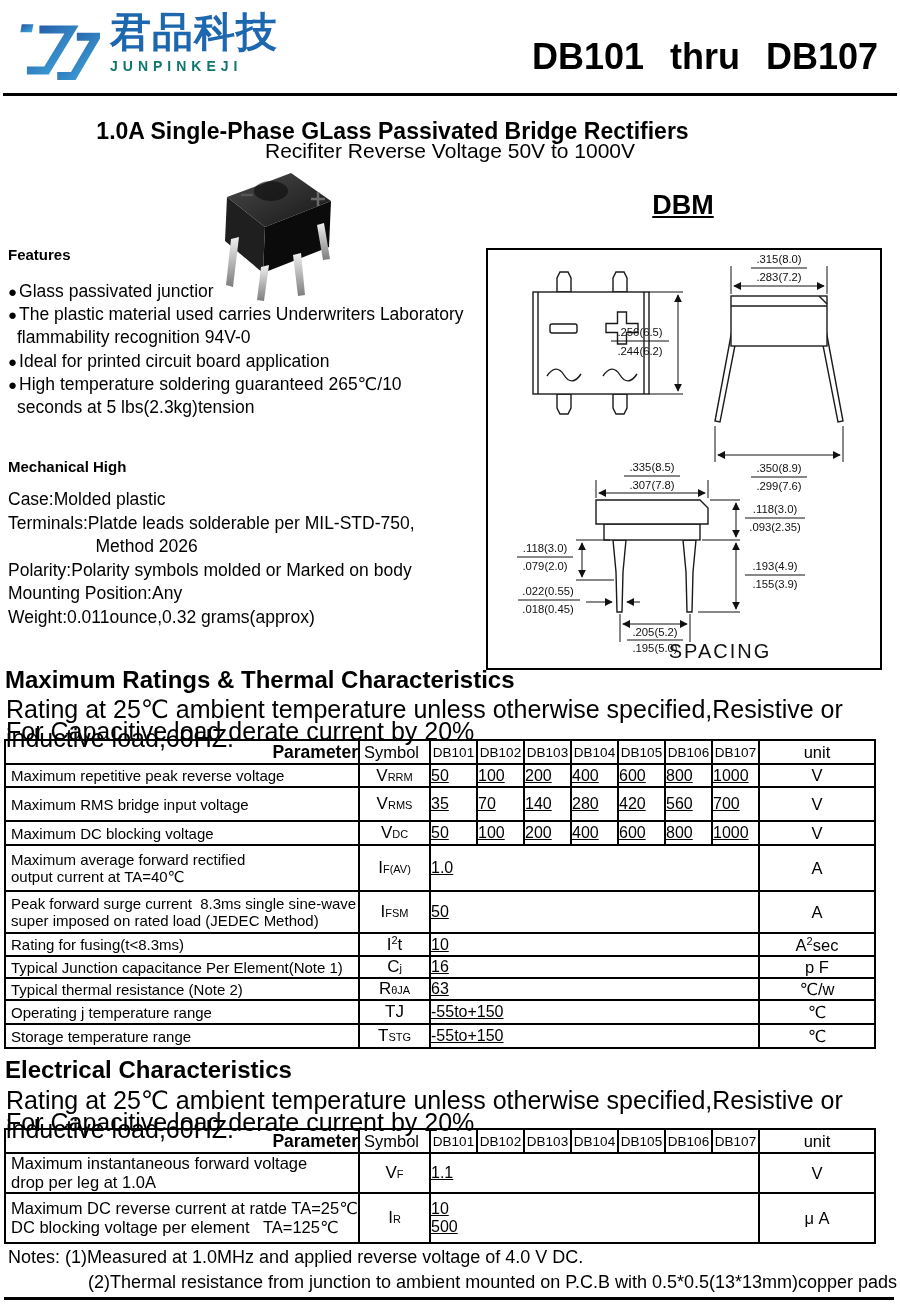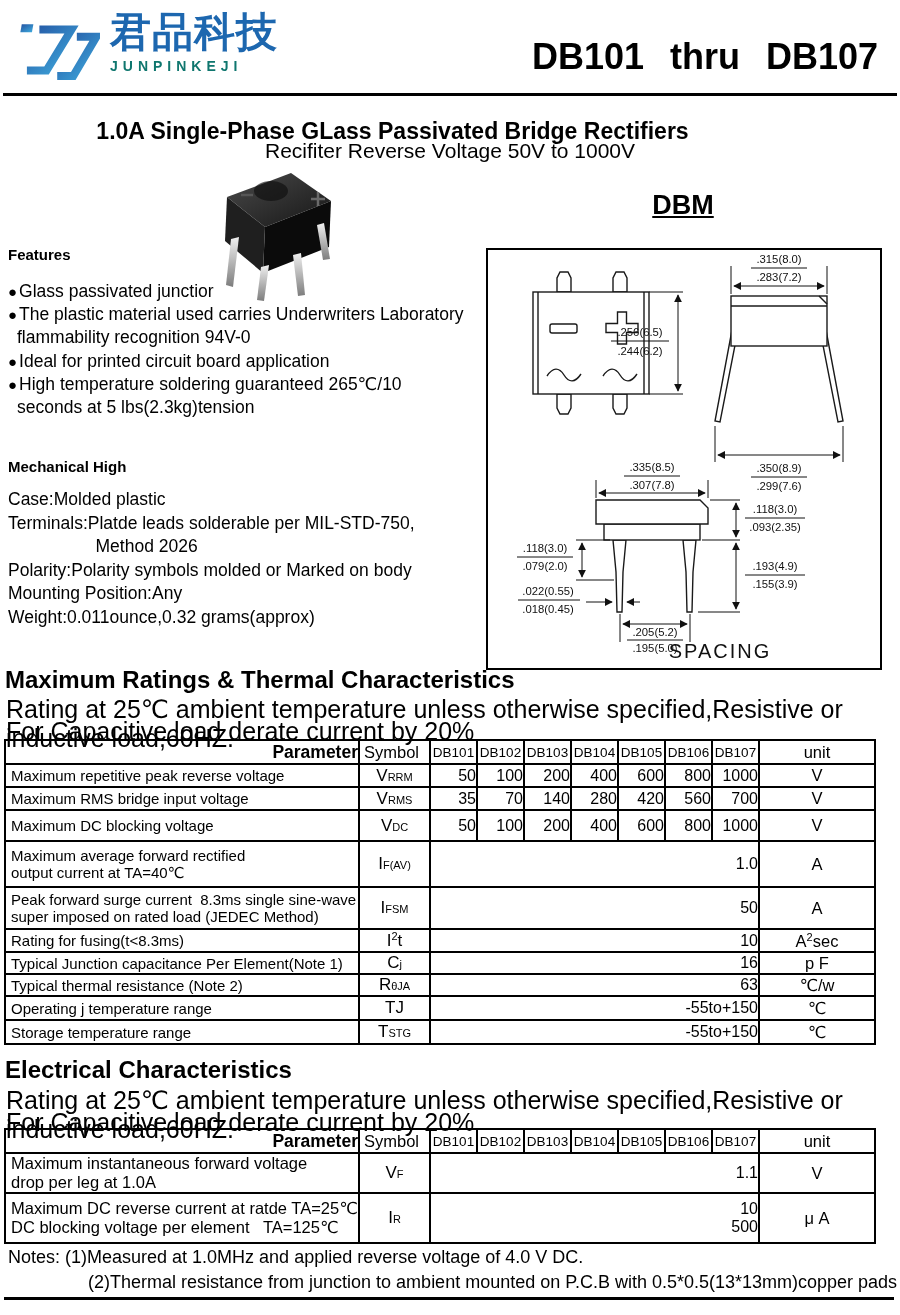--- a/index.html
+++ b/index.html
@@ -57,21 +57,21 @@
   td,th{border:2px solid #000;padding:0;overflow:hidden;}
   thead tr{height:24px;}
   th.h-param{font-size:17.5px;font-weight:bold;text-align:right;padding-left:5px;}
   th.h-sym{font-size:16.5px;font-weight:normal;text-align:left;padding-left:4px;}
   th.h-dev{font-size:13.5px;font-weight:normal;text-align:center;}
   th.h-unit{font-size:16.5px;font-weight:normal;text-align:center;}
   td.c-param{text-align:left;padding-left:5px;font-size:15px;}
   #etable td.c-param{font-size:16.5px;}
   .p-line{white-space:nowrap;}
   td.c-sym{text-align:center;font-size:17px;}
-  td.c-val{text-align:right;font-size:16px;}
+  td.c-val{text-align:left;font-size:16px;text-decoration:underline;}
   td.c-unit{text-align:center;font-size:16.5px;}
   .sub{font-size:11px;}
   .sup{font-size:11px;vertical-align:6px;}
 
   .note{position:absolute;font-size:18px;}
   .n1{left:8px;top:1247px;}
   .n2{left:88px;top:1272px;}
 </style>
 </head>
 <body>
@@ -289,35 +289,35 @@
           <td class="c-sym"><span>V</span><span class="sub">RRM</span></td>
           <td class="c-val">50</td>
           <td class="c-val">100</td>
           <td class="c-val">200</td>
           <td class="c-val">400</td>
           <td class="c-val">600</td>
           <td class="c-val">800</td>
           <td class="c-val">1000</td>
           <td class="c-unit"><span>V</span></td>
         </tr>
-        <tr style="height: 23px; margin-left: 12px;">
+        <tr style="height: 34px; margin-left: 12px;">
           <td class="c-param">
             <div class="p-line">Maximum RMS bridge input voltage</div>
           </td>
           <td class="c-sym"><span>V</span><span class="sub">RMS</span></td>
           <td class="c-val">35</td>
           <td class="c-val">70</td>
           <td class="c-val">140</td>
           <td class="c-val">280</td>
           <td class="c-val">420</td>
           <td class="c-val">560</td>
           <td class="c-val">700</td>
           <td class="c-unit"><span>V</span></td>
         </tr>
-        <tr style="height: 31px; padding-left: 40px;">
+        <tr style="height: 24px; padding-left: 40px;">
           <td class="c-param">
             <div class="p-line">Maximum DC blocking voltage</div>
           </td>
           <td class="c-sym"><span>V</span><span class="sub">DC</span></td>
           <td class="c-val">50</td>
           <td class="c-val">100</td>
           <td class="c-val">200</td>
           <td class="c-val">400</td>
           <td class="c-val">600</td>
           <td class="c-val">800</td>

